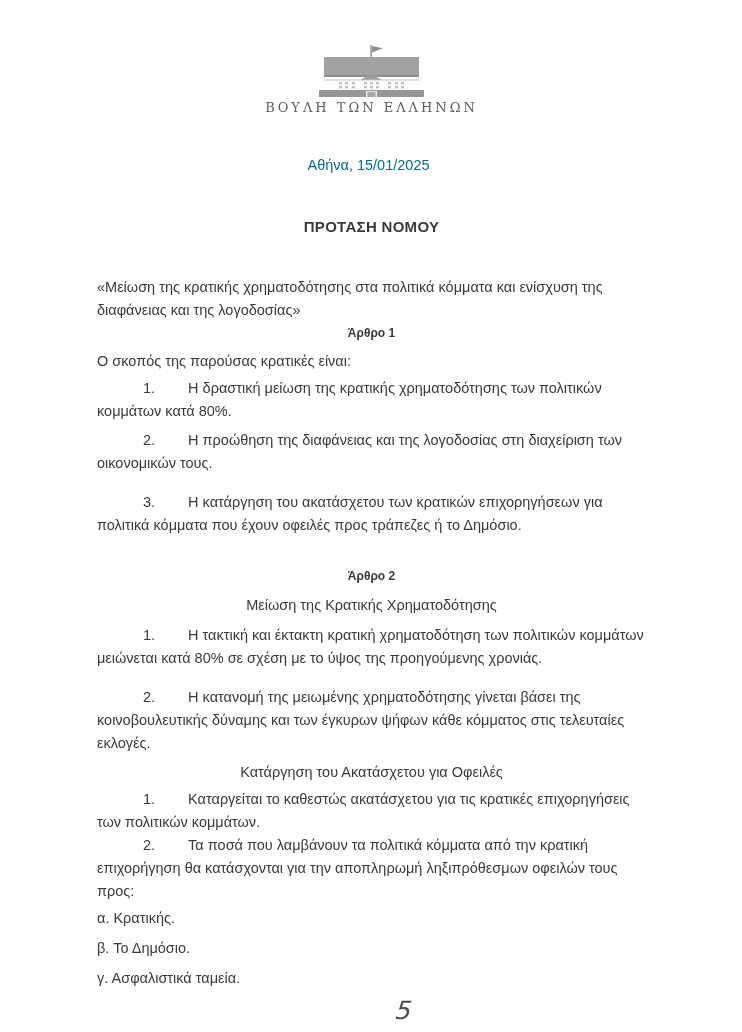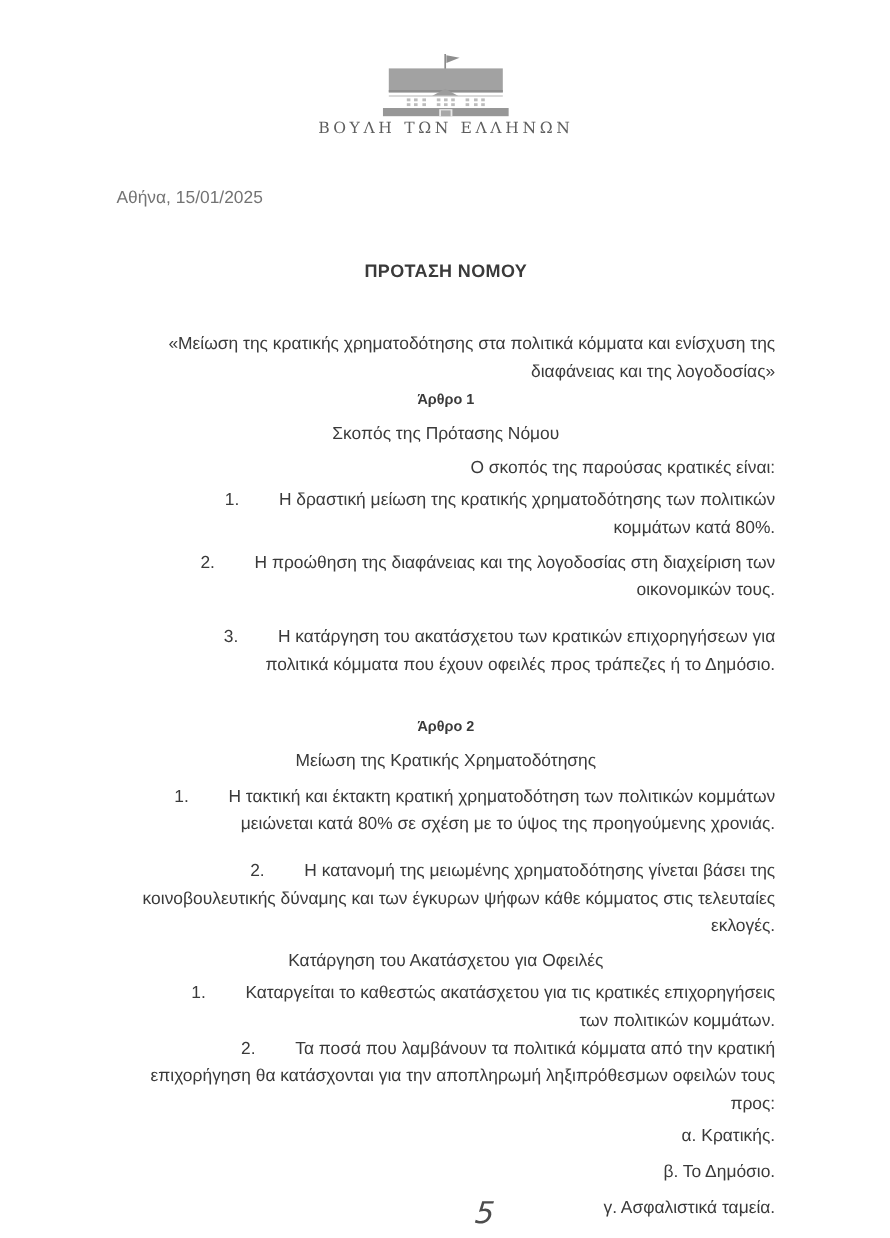--- a/index.html
+++ b/index.html
@@ -36,38 +36,37 @@
     margin-top: 2px;
     text-align: center;
     font-family: "DejaVu Serif", serif;
     font-size: 13px;
     line-height: 17px;
     letter-spacing: 3px;
     color: #5e5e5e;
   }
   .date-line {
     margin-top: 40px;
-    text-align: left;
+    text-align: center;
     padding-right: 6px;
     font-size: 14.5px;
     line-height: 18px;
-    color: #737373;
+    color: #0369a1;
   }
   .doc-title {
     margin: 44px 0 0 0;
     text-align: center;
     font-size: 15px;
     font-weight: bold;
     line-height: 18px;
     letter-spacing: 0.3px;
   }
   p, h2, h3 {
     margin: 0;
     padding: 0;
-    text-align: right;
   }
   .body-text {
     font-size: 14.5px;
     line-height: 23px;
   }
   .subtitle { margin-top: 40px; }
   .art-head {
     text-align: center;
     font-size: 12px;
     font-weight: bold;
@@ -152,21 +151,20 @@
 
     <div class="org-name">ΒΟΥΛΗ ΤΩΝ ΕΛΛΗΝΩΝ</div>
 
     <div class="date-line">Αθήνα, 15/01/2025</div>
 
     <div class="doc-title">ΠΡΟΤΑΣΗ ΝΟΜΟΥ</div>
 
     <p class="body-text subtitle">«Μείωση της κρατικής χρηματοδότησης στα πολιτικά κόμματα και ενίσχυση της διαφάνειας και της λογοδοσίας»</p>
 
     <h2 class="art-head">Άρθρο 1</h2>
-    <h3 class="art-sub">Σκοπός της Πρότασης Νόμου</h3>
     <p class="body-text mt5">Ο σκοπός της παρούσας κρατικές είναι:</p>
 
     <p class="body-text item mt4"><span>1.</span><span class="tab"></span><span>Η δραστική μείωση της κρατικής χρηματοδότησης των πολιτικών κομμάτων κατά 80%.</span></p>
     <p class="body-text item mt6"><span>2.</span><span class="tab"></span><span>Η προώθηση της διαφάνειας και της λογοδοσίας στη διαχείριση των οικονομικών τους.</span></p>
     <p class="body-text item mt3"><span>3.</span><span class="tab"></span><span>Η κατάργηση του ακατάσχετου των κρατικών επιχορηγήσεων για πολιτικά κόμματα που έχουν οφειλές προς τράπεζες ή το Δημόσιο.</span></p>
 
     <h2 class="art-head mt28">Άρθρο 2</h2>
     <h3 class="art-sub">Μείωση της Κρατικής Χρηματοδότησης</h3>
 
     <p class="body-text item mt7"><span>1.</span><span class="tab"></span><span>Η τακτική και έκτακτη κρατική χρηματοδότηση των πολιτικών κομμάτων μειώνεται κατά 80% σε σχέση με το ύψος της προηγούμενης χρονιάς.</span></p>

